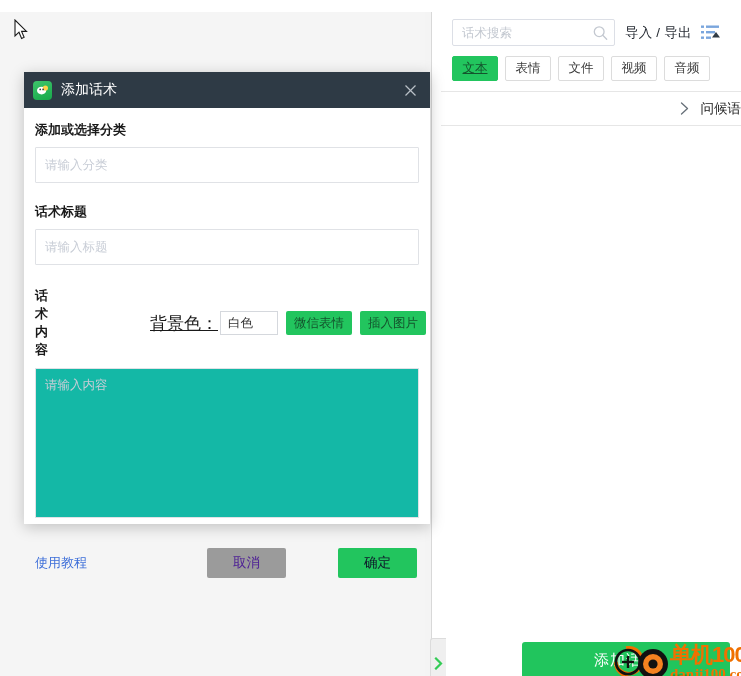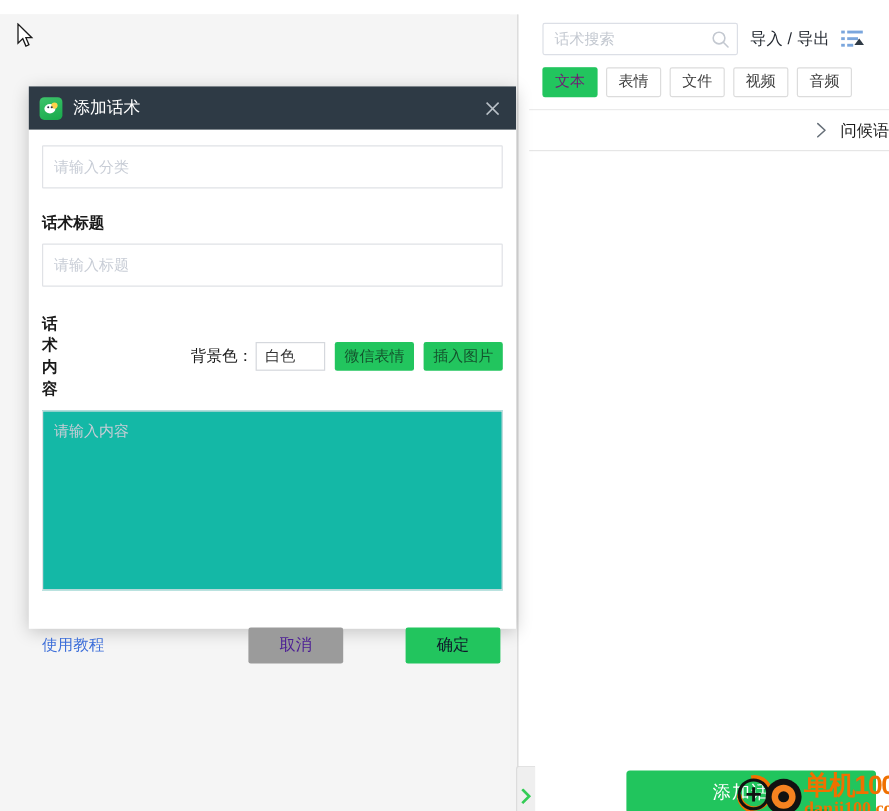--- a/index.html
+++ b/index.html
@@ -131,21 +131,22 @@
     font-size: 12.5px;
     display: flex;
     align-items: center;
     justify-content: center;
     border-radius: 2px;
     cursor: pointer;
   }
   .tab.active {
     background: #22c55e;
     border-color: #22c55e;
-    color: #701a75;
+    color: #14532d;
+    text-decoration: underline;
   }
 
   .rp-divider {
     height: 1px;
     background: #e6e6e6;
     margin: 0;
   }
 
   .group-row {
     height: 34px;
@@ -267,23 +268,24 @@
 
   .content-row {
     display: flex;
     align-items: center;
     margin-top: 22px;
     margin-bottom: 9px;
   }
   .content-row .field-label { margin-bottom: 0; }
   .bgcolor-label {
     margin-left: 102px;
-    font-size: 13px;
+    font-size: 17px;
     color: #1a1a1a;
     white-space: nowrap;
+    text-decoration: underline;
   }
   .bgcolor-input {
     margin-left: 2px;
     width: 58px; height: 24px;
     border: 1px solid #d5d8dd;
     background: #fff;
     font-size: 12.5px;
     color: #333;
     padding: 0 7px;
     outline: none;
@@ -452,20 +454,21 @@
       <div class="modal-close">
         <svg width="13" height="13" viewBox="0 0 13 13">
           <line x1="1.5" y1="1.5" x2="11.5" y2="11.5" stroke="#b9c0c7" stroke-width="1.3"></line>
           <line x1="11.5" y1="1.5" x2="1.5" y2="11.5" stroke="#b9c0c7" stroke-width="1.3"></line>
         </svg>
       </div>
     </div>
 
     <div class="modal-body">
 
+      <div class="field-label">添加或选择分类</div>
       <input class="text-input" type="text" placeholder="请输入分类" style="">
 
       <div class="gap20"></div>
 
       <div class="field-label">话术标题</div>
       <input class="text-input" type="text" placeholder="请输入标题" style="">
 
       <div class="content-row">
         <div class="field-label">话术内容</div>
         <div class="bgcolor-label">背景色：</div>

